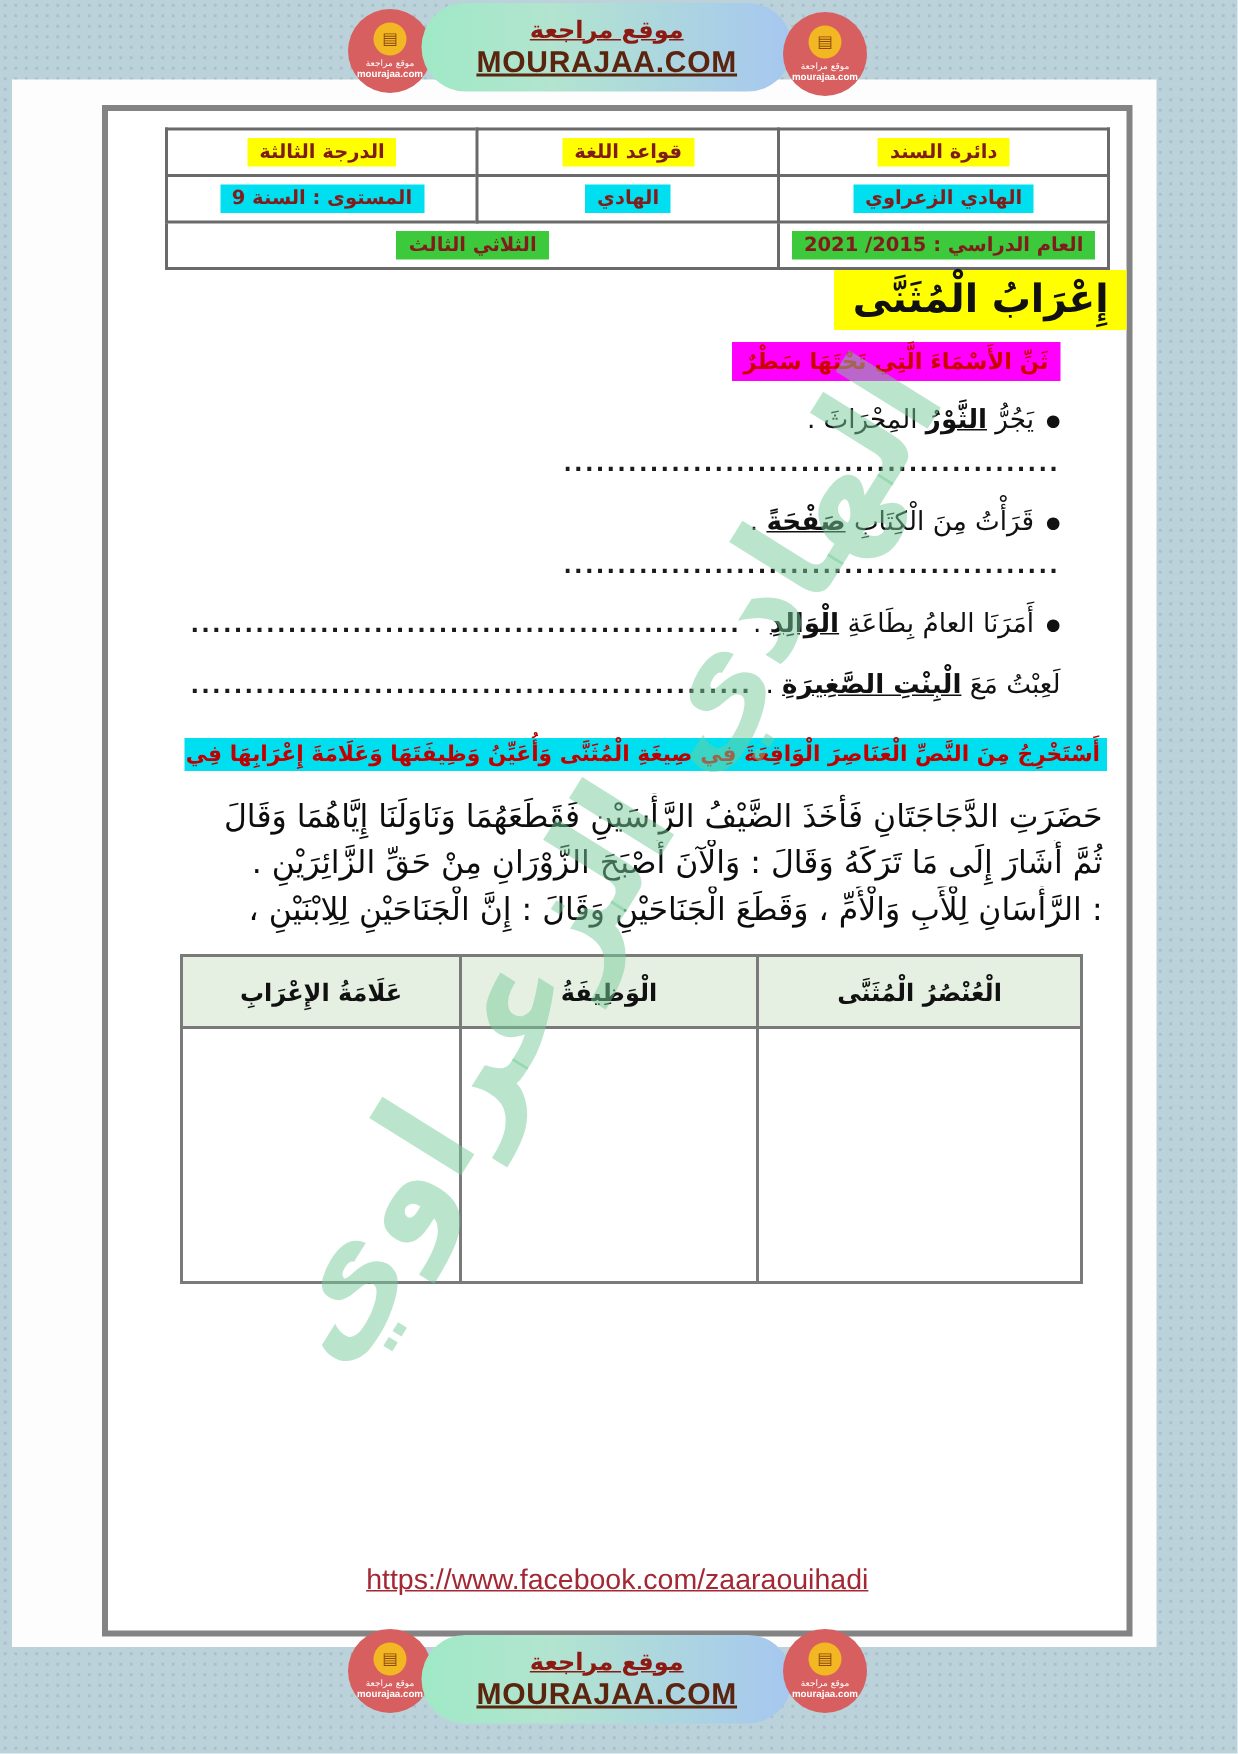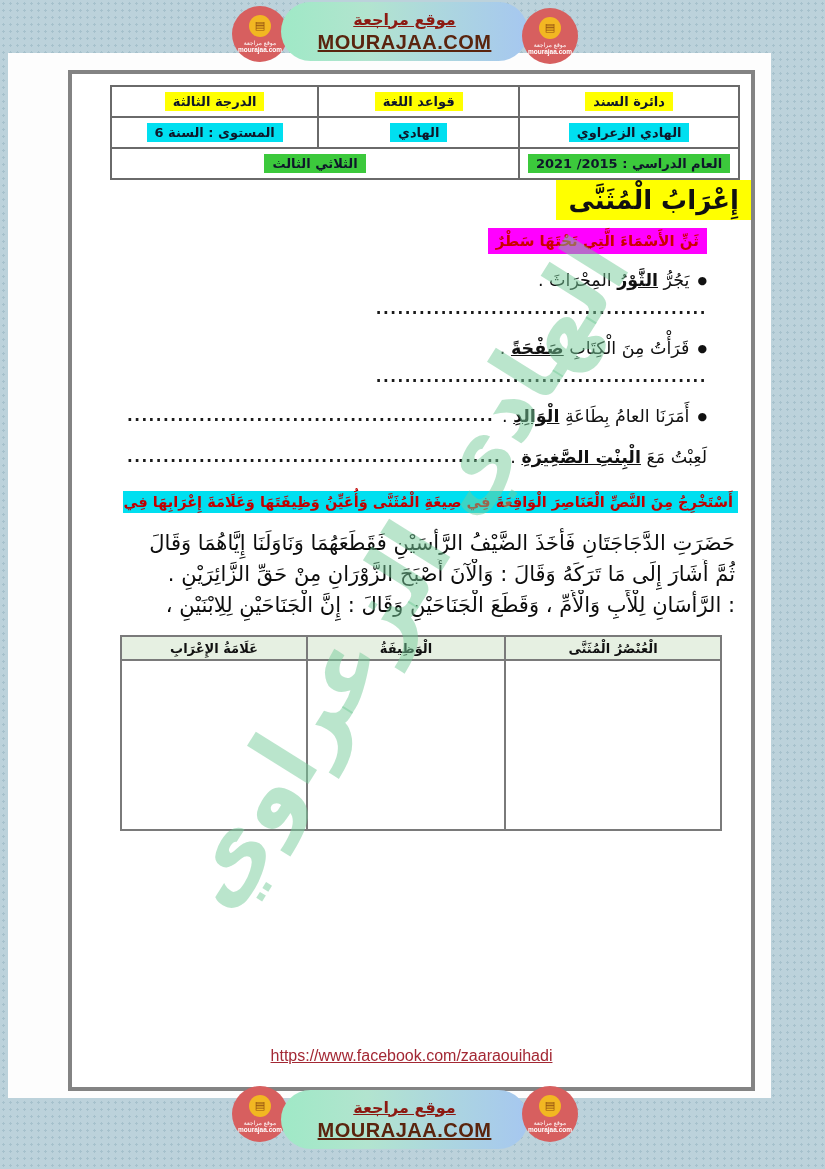--- a/index.html
+++ b/index.html
@@ -36,21 +36,21 @@
     position:absolute; width:56px; height:56px; border-radius:50%; background:#d75f5f; z-index:10;
     display:flex; flex-direction:column; align-items:center; justify-content:center;
   }
   .badge .yc { width:22px; height:22px; border-radius:50%; background:#f2b722; color:#8c4a10;
                font-size:11px; line-height:22px; text-align:center; }
   .badge .t1 { font-size:6px; color:#ffffff; line-height:7px; margin-top:2px;}
   .badge .t2 { font-size:6.5px; color:#ffffff; font-weight:bold; line-height:8px; font-family:"Liberation Sans",sans-serif;}
   
   .htable { margin:11px 0 0 38px; width:630px; border-collapse:collapse; direction:rtl; table-layout:fixed;}
   .htable td { border:2px solid #6a6a6a; height:31px; text-align:center; vertical-align:middle;
-               font-size:13px; font-weight:bold; color:#0f172a; }
+               font-size:13px; font-weight:bold; color:#7f1d1d; }
   .hl { padding:2px 8px; }
   .hl-y { background:#ffff00; }
   .hl-c { background:#00dff0; }
   .hl-g { background:#3cc93c; }
   .hl-m { background:#ff00ff; color:#cc0000; }
   
   .title-row { direction:rtl; }
   .title-row .hl-y { display:inline-block; font-size:26px; font-weight:bold; color:#111; padding:5px 12px; }
   .pink-row { direction:rtl; padding-right:44px; margin-top:8px; }
   .pink-row .hl-m { display:inline-block; font-size:15px; font-weight:bold; padding:4px 8px; }
@@ -67,26 +67,26 @@
   }
   .dots { display:inline-block; width:330px; }
   .dots-fill { flex:1; direction:ltr; text-align:left; margin-right:10px; }
   
   .cyan-block { direction:rtl; margin:16px 13px 0 51px; line-height:27px; white-space:nowrap; overflow:hidden;}
   .cyan-block .hl-c { display:inline; font-size:14.5px; font-weight:bold; color:#c00000; padding:3px 5px; }
   .passage { direction:rtl; margin:12px 16px 0 52px; font-size:21px; color:#0d0d0d; }
   .passage div { line-height:31px; white-space:nowrap; overflow:hidden; }
   
   .atable { margin:14px 0 0 48px; width:602px; border-collapse:collapse; direction:rtl; table-layout:fixed;}
-  .atable th { border:2px solid #7a7a7a; background:#e6f0e2; height:24px; font-size:13px; font-weight:bold;
+  .atable th { border:2px solid #7a7a7a; background:#e6f0e2; height:48px; font-size:16px; font-weight:bold;
                color:#111; text-align:center;}
   .atable td { border:2px solid #7a7a7a; height:170px; background:#fff; }
   
   .fb-row { position:absolute; bottom:22px; left:0; width:100%; text-align:center; }
-  .fb-row a { font-family:"Liberation Sans",sans-serif; font-size:16px; color:#a32834;
+  .fb-row a { font-family:"Liberation Sans",sans-serif; font-size:19px; color:#a32834;
               text-decoration:underline; font-weight:500; }
 </style>
 </head>
 <body>
 
 <div class="sheet"></div>
 
 <div class="badge" style="left:232px; top:6px;">
   <span class="yc">▤</span>
   <span class="t1">موقع مراجعة</span>
@@ -107,21 +107,21 @@
   <table class="htable">
     <tbody>
         <tr>
       <td style="width:35%"><span class="hl hl-y">دائرة السند</span></td>
       <td style="width:32%"><span class="hl hl-y">قواعد اللغة</span></td>
       <td style="width:33%"><span class="hl hl-y">الدرجة الثالثة</span></td>
     </tr>
     <tr>
       <td><span class="hl hl-c">الهادي الزعراوي</span></td>
       <td><span class="hl hl-c">الهادي</span></td>
-      <td><span class="hl hl-c">المستوى : السنة 6</span></td>
+      <td><span class="hl hl-c">المستوى : السنة 9</span></td>
     </tr>
     <tr>
       <td><span class="hl hl-g">العام الدراسي : 2015/ 2021</span></td>
       <td colspan="2"><span class="hl hl-g">الثلاثي الثالث</span></td>
     </tr>
   </tbody>
     </table>
 
   <div class="title-row">
     <span class="hl-y">إِعْرَابُ الْمُثَنَّى</span>

